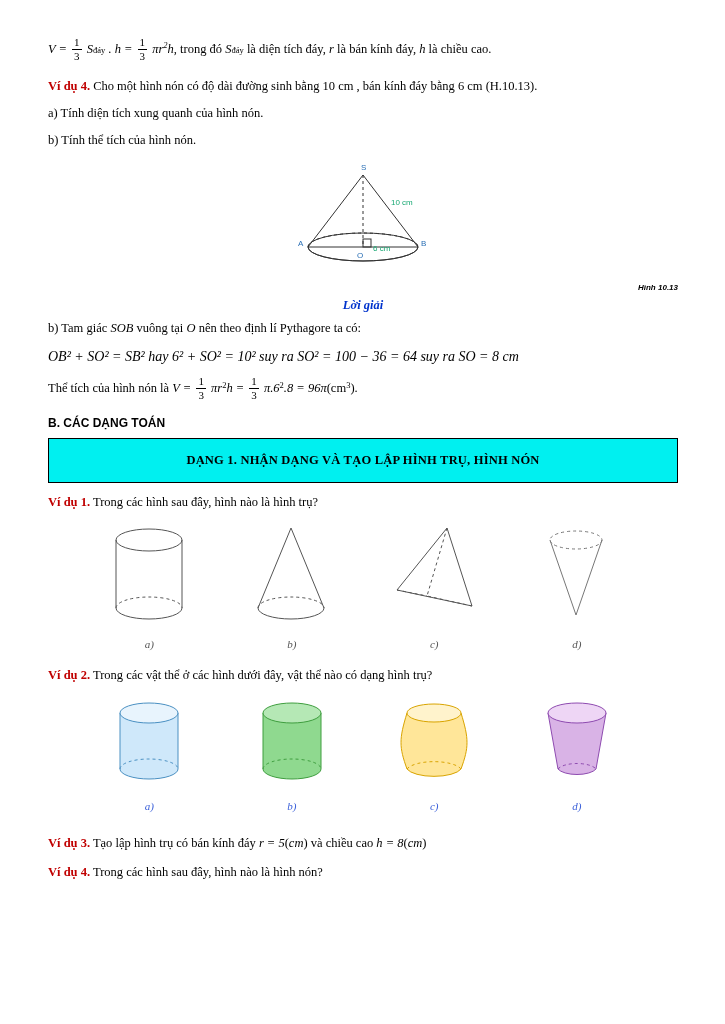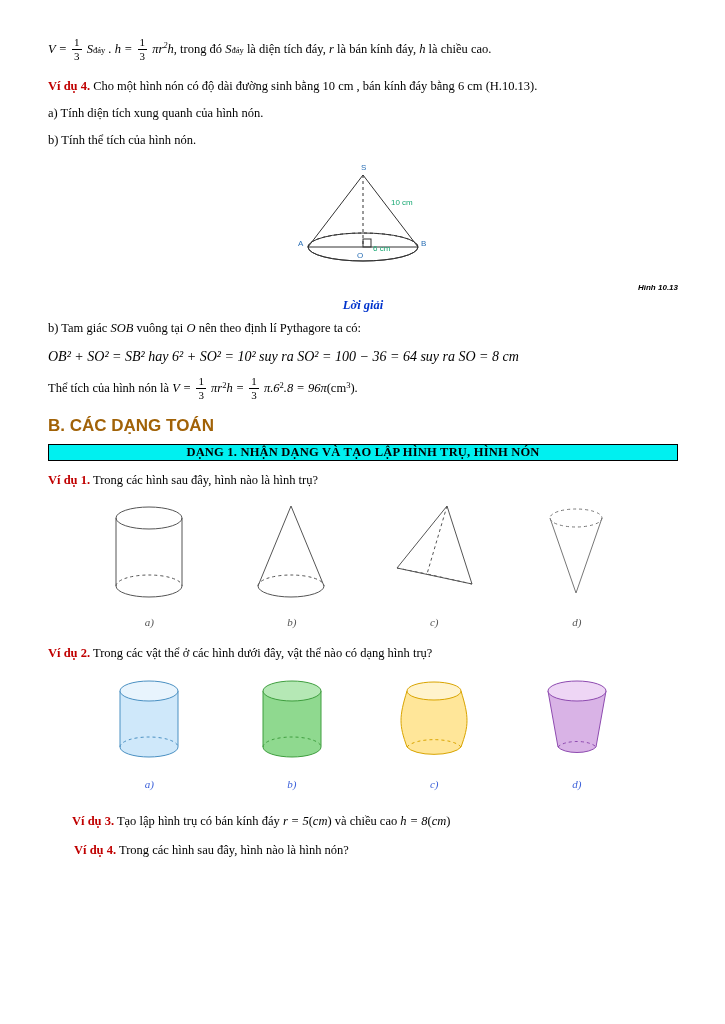--- a/index.html
+++ b/index.html
@@ -67,34 +67,34 @@
     font-weight: bold;
   }
   .loigiai {
     color: #0033cc;
     font-weight: bold;
     font-style: italic;
     text-align: center;
     margin: 6px 0 6px 0;
   }
   .sectionhead {
-    color: #a16207;
+    color: #000000;
     font-weight: bold;
     font-family: "Liberation Sans", sans-serif;
-    font-size: 17px;
+    font-size: 12px;
     margin: 14px 0 8px 0;
   }
   .dangbar {
     background: #00f0f0;
     border: 1px solid #000;
     text-align: center;
     font-weight: bold;
     font-family: "Liberation Serif", serif;
     font-size: 12.5px;
-    padding: 0 0;
+    padding: 14px 0;
     margin: 0 0 10px 0;
     letter-spacing: 0.2px;
   }
   .vidu {
     margin: 10px 0 4px 0;
   }
   .fig-caption {
     text-align: right;
     font-family: "Liberation Sans", sans-serif;
     font-size: 8px;
@@ -288,27 +288,27 @@
       <div class="shape-item">
         <svg width="90" height="95" viewBox="0 0 90 95">
           <path d="M16 16 L26 72 A20 8 0 0 0 64 72 L74 16 Z" fill="#d9b3e6" stroke="#8e4bb0" stroke-width="1"></path>
           <ellipse cx="45" cy="16" rx="29" ry="10" fill="#eed6f5" stroke="#8e4bb0" stroke-width="1"></ellipse>
           <path d="M26 72 A20 8 0 0 1 64 72" fill="none" stroke="#8e4bb0" stroke-width="1" stroke-dasharray="3,3"></path>
         </svg>
         <div class="shape-label blue">d)</div>
       </div>
     </div>
 
-    <div class="line vidu" style="margin-top:22px;margin-left:24px;">
+    <div class="line vidu" style="margin-top:22px;">
       <span class="redlabel">Ví dụ 3.</span>
       <span>Tạo lập hình trụ có bán kính đáy</span>
       <span class="formula">r = 5</span><span>(</span><span class="formula">cm</span><span>)</span>
       <span>và chiều cao</span>
       <span class="formula">h = 8</span><span>(</span><span class="formula">cm</span><span>)</span>
     </div>
 
-    <div class="line vidu" style="margin-top:10px;margin-left:26px;">
+    <div class="line vidu" style="margin-top:10px;">
       <span class="redlabel">Ví dụ 4.</span>
       <span>Trong các hình sau đây, hình nào là hình nón?</span>
     </div>
 
   </div>
 </div>
 
 </body></html>

